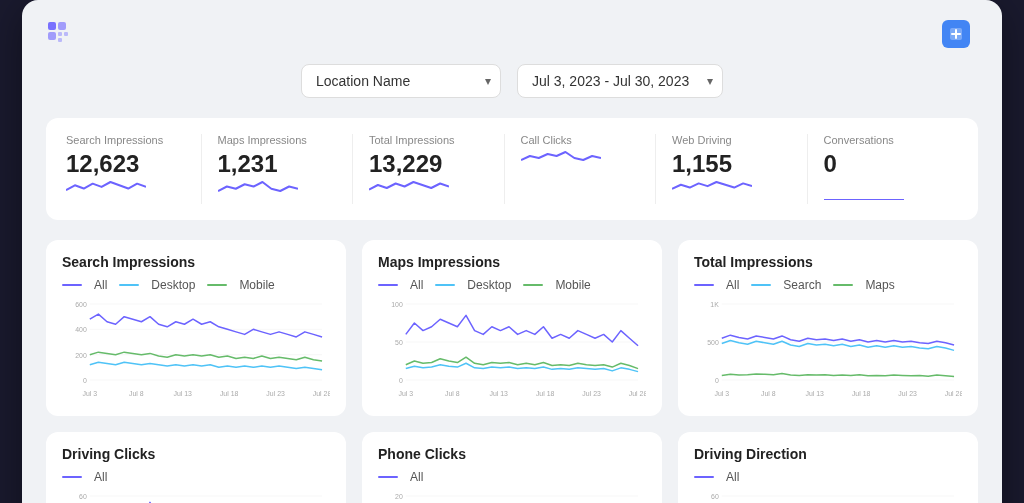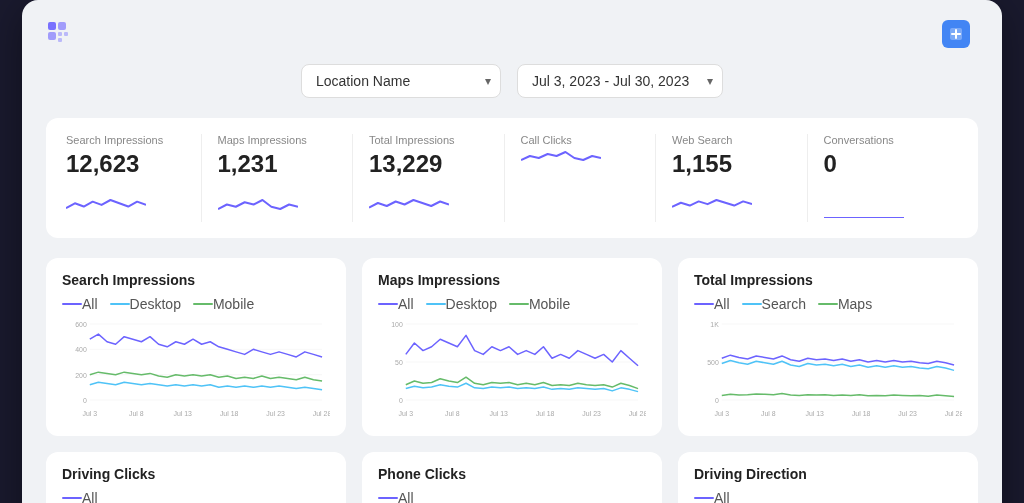--- a/index.html
+++ b/index.html
@@ -117,21 +117,21 @@
     .stat-label {
       font-size: 11px;
       color: #888;
       margin-bottom: 4px;
       white-space: nowrap;
     }
     .stat-value {
       font-size: 24px;
       font-weight: 700;
       color: #222;
-      margin-bottom: 20px;
+      margin-bottom: 2px;
     }
     .stat-sparkline {
       height: 20px;
     }
     
     .charts-grid {
       display: grid;
       grid-template-columns: 1fr 1fr 1fr;
       gap: 16px;
     }
@@ -148,22 +148,22 @@
     }
     .chart-legend {
       display: flex;
       gap: 12px;
       margin-bottom: 6px;
       flex-wrap: wrap;
     }
     .legend-item {
       display: flex;
       align-items: center;
-      gap: 0;
-      font-size: 14px;
+      gap: 12px;
+      font-size: 12px;
       color: #555;
     }
     .legend-dot {
       width: 20px;
       height: 2px;
       border-radius: 1px;
     }
     .chart-area {
       width: 100%;
       height: 100px;
@@ -233,21 +233,21 @@
       <polyline points="0,9.499999999999998 8.88888888888889,4.999999999999998 17.77777777777778,8 26.666666666666664,3.5 35.55555555555556,6.5 44.44444444444444,2 53.33333333333333,4.999999999999998 62.22222222222222,8 71.11111111111111,3.5 80,6.5" fill="none" stroke="#6c63ff" stroke-width="2" stroke-linejoin="round"></polyline>
     </svg>
   </div>
       <div class="stat-item">
     <div class="stat-label">Call Clicks</div>
     <svg class="stat-sparkline" viewBox="0 0 80 20" preserveAspectRatio="none">
       <polyline points="0,10 8.88888888888889,6 17.77777777777778,8 26.666666666666664,4 35.55555555555556,6 44.44444444444444,2 53.33333333333333,8 62.22222222222222,10 71.11111111111111,6 80,8" fill="none" stroke="#6c63ff" stroke-width="2" stroke-linejoin="round"></polyline>
     </svg>
   </div>
       <div class="stat-item">
-    <div class="stat-label">Web Search</div>
+    <div class="stat-label">Web Driving</div>
     <div class="stat-value">1,155</div>
     <svg class="stat-sparkline" viewBox="0 0 80 20" preserveAspectRatio="none">
       <polyline points="0,8.923076923076922 8.88888888888889,4.769230769230768 17.77777777777778,7.538461538461538 26.666666666666664,3.3846153846153832 35.55555555555556,6.153846153846153 44.44444444444444,2 53.33333333333333,4.769230769230768 62.22222222222222,7.538461538461538 71.11111111111111,3.3846153846153832 80,6.153846153846153" fill="none" stroke="#6c63ff" stroke-width="2" stroke-linejoin="round"></polyline>
     </svg>
   </div>
       <div class="stat-item">
     <div class="stat-label">Conversations</div>
     <div class="stat-value">0</div>
     <svg class="stat-sparkline" viewBox="0 0 80 20" preserveAspectRatio="none">
       <polyline points="0,20 8.88888888888889,20 17.77777777777778,20 26.666666666666664,20 35.55555555555556,20 44.44444444444444,20 53.33333333333333,20 62.22222222222222,20 71.11111111111111,20 80,20" fill="none" stroke="#6c63ff" stroke-width="2" stroke-linejoin="round"></polyline>

